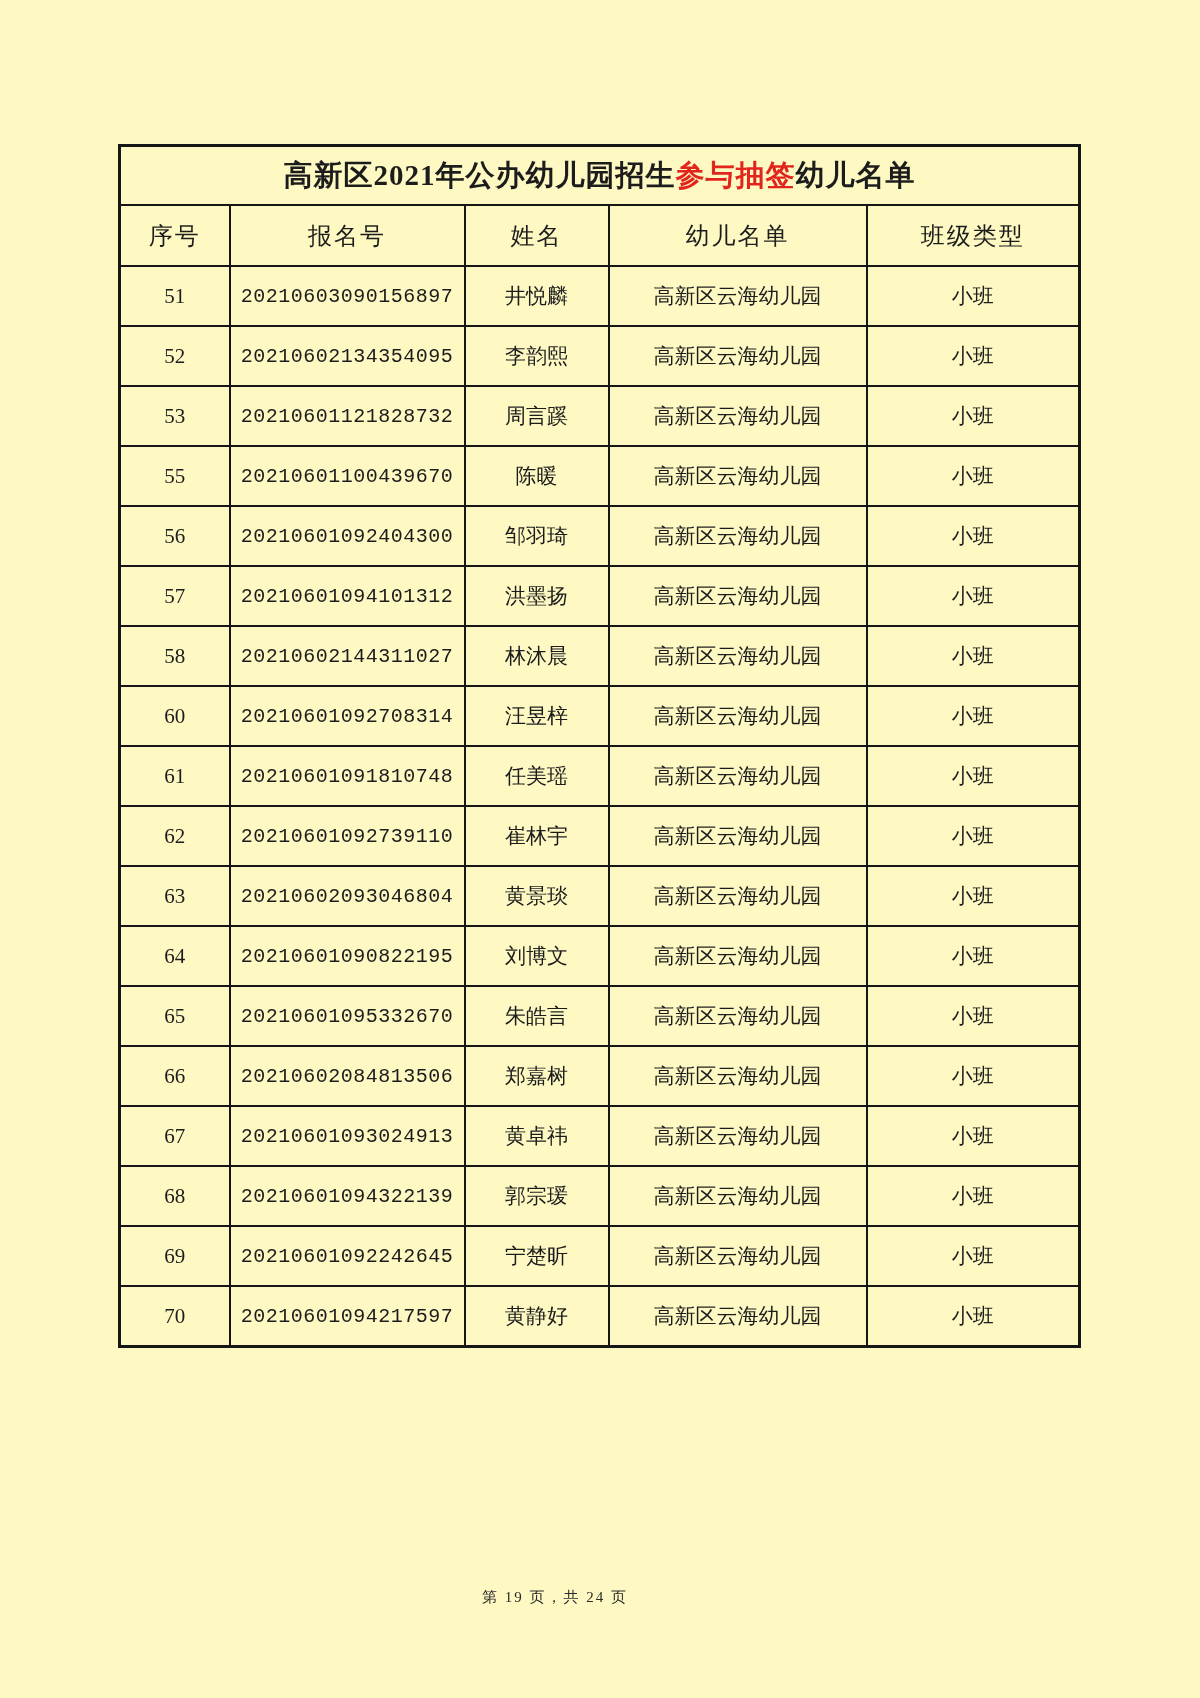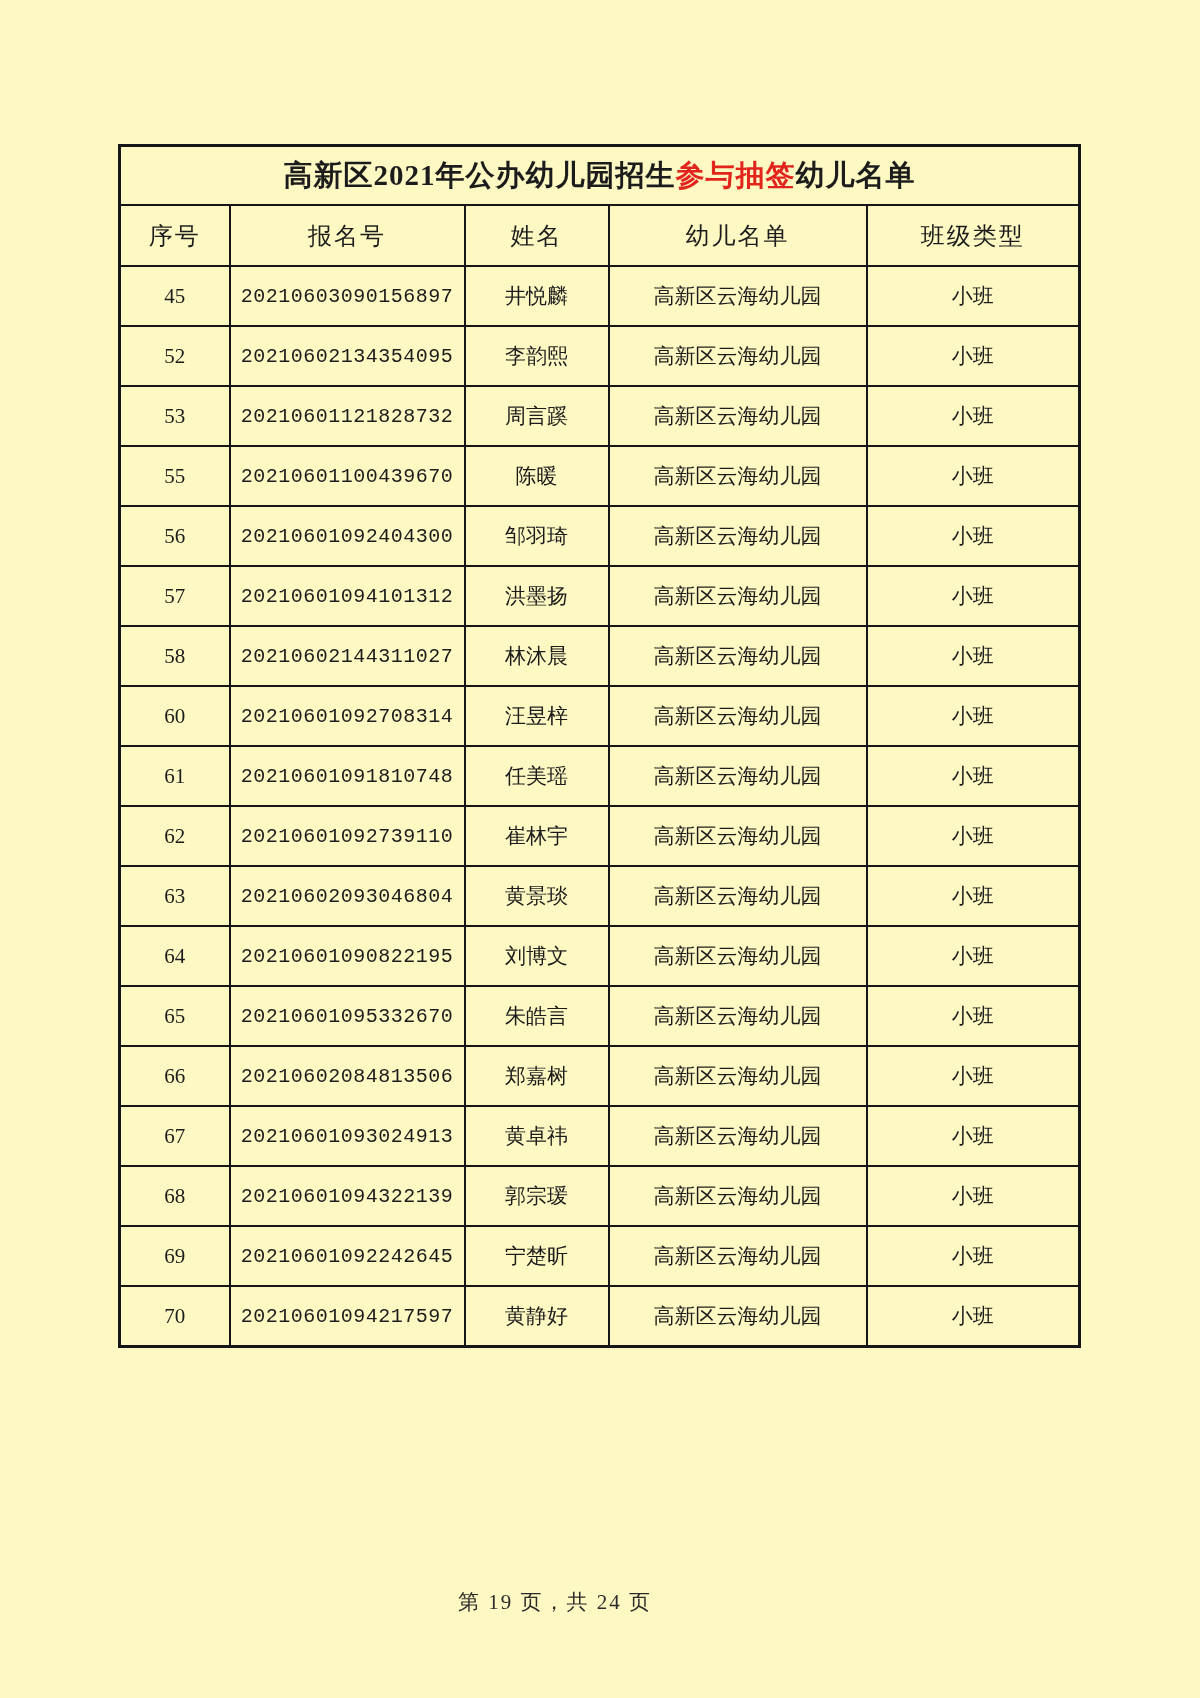--- a/index.html
+++ b/index.html
@@ -56,21 +56,21 @@
     font-size: 20px;
     letter-spacing: 0.5px;
     font-family: Liberation Mono, monospace;
   }
   .footer {
     position: absolute;
     left: 0;
     top: 1588px;
     width: 1110px;
     text-align: center;
-    font-size: 21px;
+    font-size: 15px;
     letter-spacing: 2px;
     color: #2a2a2a;
   }
 </style>
 </head>
 <body>
 
 <div class="page">
 
   <table class="roster">
@@ -90,21 +90,21 @@
       <tr class="header-row">
         <th>序号</th>
         <th>报名号</th>
         <th>姓名</th>
         <th>幼儿名单</th>
         <th>班级类型</th>
       </tr>
     </thead>
     <tbody>
         <tr>
-          <td class="serial">45</td>
+          <td class="serial">51</td>
           <td class="reg-no">20210603090156897</td>
           <td class="name">井悦麟</td>
           <td class="kindergarten">高新区云海幼儿园</td>
           <td class="class-type">小班</td>
         </tr>
         <tr>
           <td class="serial">52</td>
           <td class="reg-no">20210602134354095</td>
           <td class="name">李韵熙</td>
           <td class="kindergarten">高新区云海幼儿园</td>

